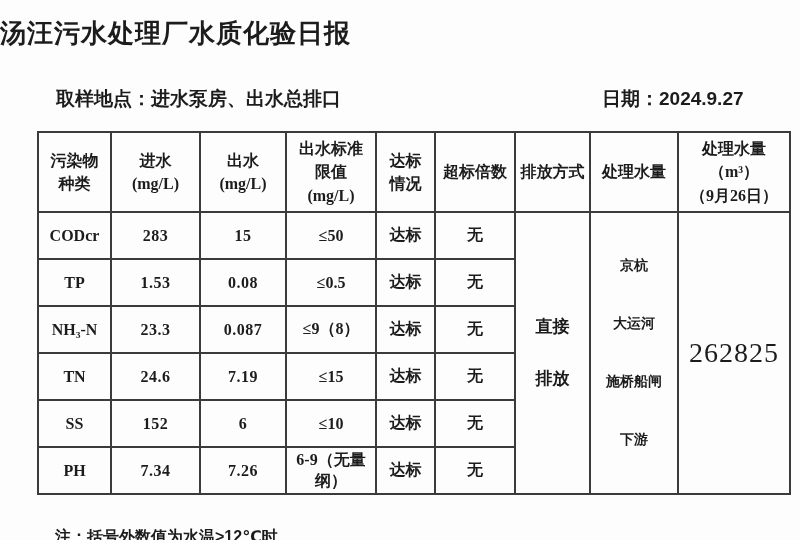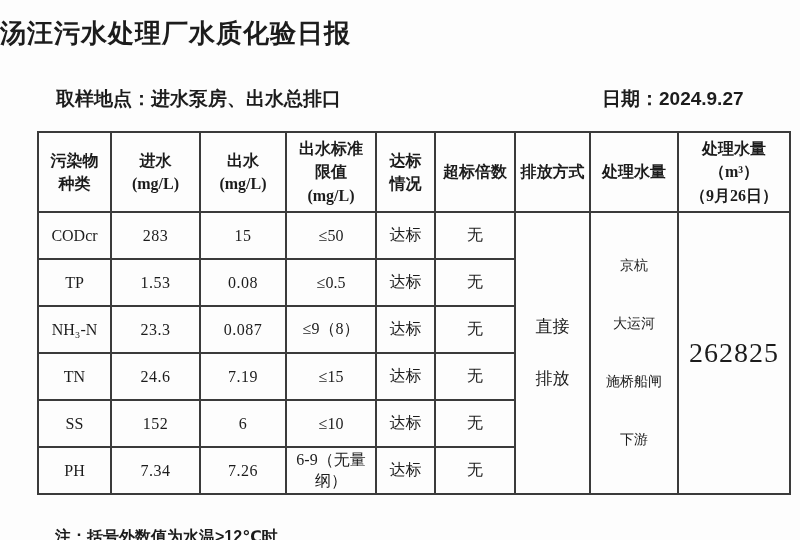--- a/index.html
+++ b/index.html
@@ -48,21 +48,21 @@
   }
   .report th {
     height: 78px;
     font-size: 16px;
     font-weight: bold;
     line-height: 1.45;
   }
   .report td {
     height: 45px;
     font-size: 16px;
-    font-weight: normal;
+    font-weight: bold;
   }
   .report td.num { letter-spacing: 0.5px; }
   .report td.mode-cell  { font-size: 17px; line-height: 52px; }
   .report td.dest-cell  { font-size: 14px; line-height: 58px; }
   .report td.volume-cell {
     font-size: 28px;
     font-weight: normal;
     letter-spacing: 1px;
   }
   .note {

